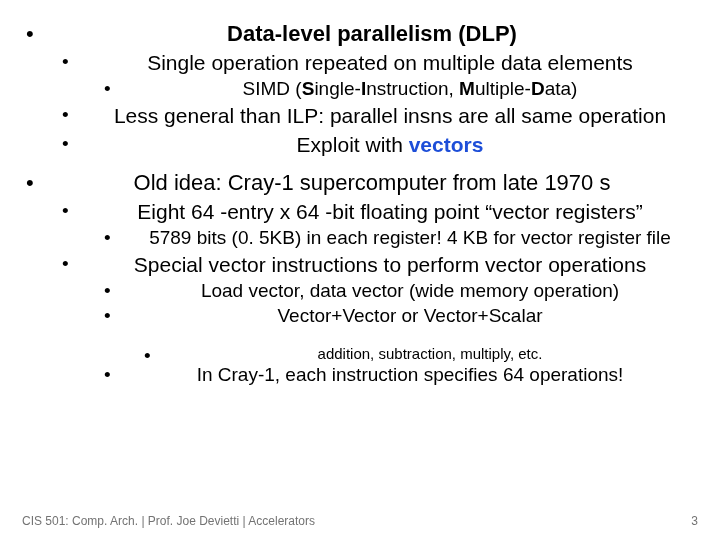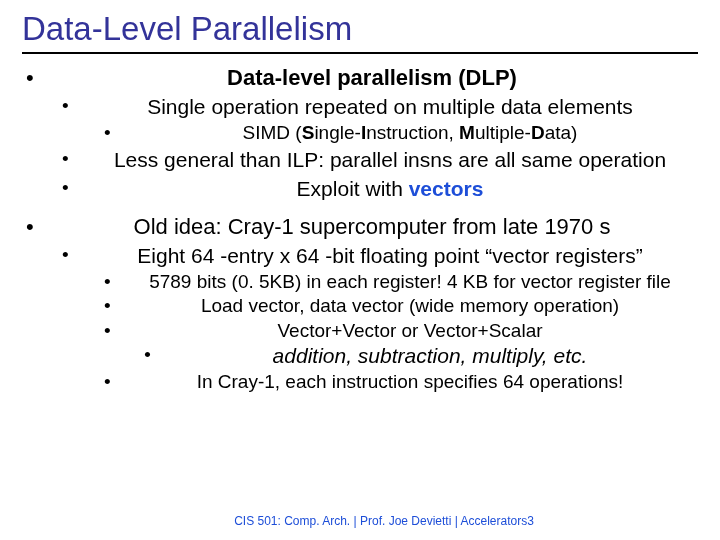--- a/index.html
+++ b/index.html
@@ -73,72 +73,70 @@
   }
   .lvl3::before {
     content: "•";
     position: absolute;
     left: 4px;
     top: 0;
     font-size: 19px;
   }
   
   .lvl4 {
-    font-size: 21px;
+    font-size: 15px;
     padding-left: 22px;
     margin-left: 118px;
-    margin-top: 0;
-    font-style: italic;
+    margin-top: 16px;
   }
   .lvl4::before {
     content: "•";
     position: absolute;
     left: 4px;
     top: 0;
     font-size: 19px;
   }
   .bold { font-weight: bold; }
   .red-bold { font-weight: bold; color: #1d4ed8; }
   .footer {
     position: absolute;
     left: 22px;
     right: 22px;
     bottom: 12px;
     display: flex;
-    justify-content: center;
+    justify-content: space-between;
     font-size: 12px;
-    color: #1d4ed8;
-    margin-left: 48px;
+    color: #737373;
   }
 </style>
 </head>
 <body>
 
 <div class="slide">
 
-  <h1 class="title">Data-Level Parallelism</h1>
 
   <ul>
 
     <li class="lvl1"><span class="bold">Data-level parallelism (DLP)</span></li>
 
     <li class="lvl2">Single operation repeated on multiple data elements</li>
 
     <li class="lvl3"><span>SIMD (</span><span class="bold">S</span><span>ingle-</span><span class="bold">I</span><span>nstruction, </span><span class="bold">M</span><span>ultiple-</span><span class="bold">D</span><span>ata)</span></li>
 
     <li class="lvl2">Less general than ILP: parallel insns are all same operation</li>
 
     <li class="lvl2"><span>Exploit with </span><span class="red-bold">vectors</span></li>
 
     <li class="lvl1">Old idea: Cray-1 supercomputer from late 1970 s</li>
 
     <li class="lvl2">Eight 64 -entry x 64 -bit floating point “vector registers”</li>
 
     <li class="lvl3">5789 bits (0. 5KB) in each register!  4 KB for vector register file</li>
 
+    <li class="lvl2">Special vector instructions to perform vector operations</li>
 
     <li class="lvl3">Load vector, data vector (wide memory operation)</li>
 
     <li class="lvl3">Vector+Vector or Vector+Scalar</li>
 
     <li class="lvl4">addition, subtraction, multiply, etc.</li>
 
     <li class="lvl3">In Cray-1, each instruction specifies 64 operations!</li>
 
 

